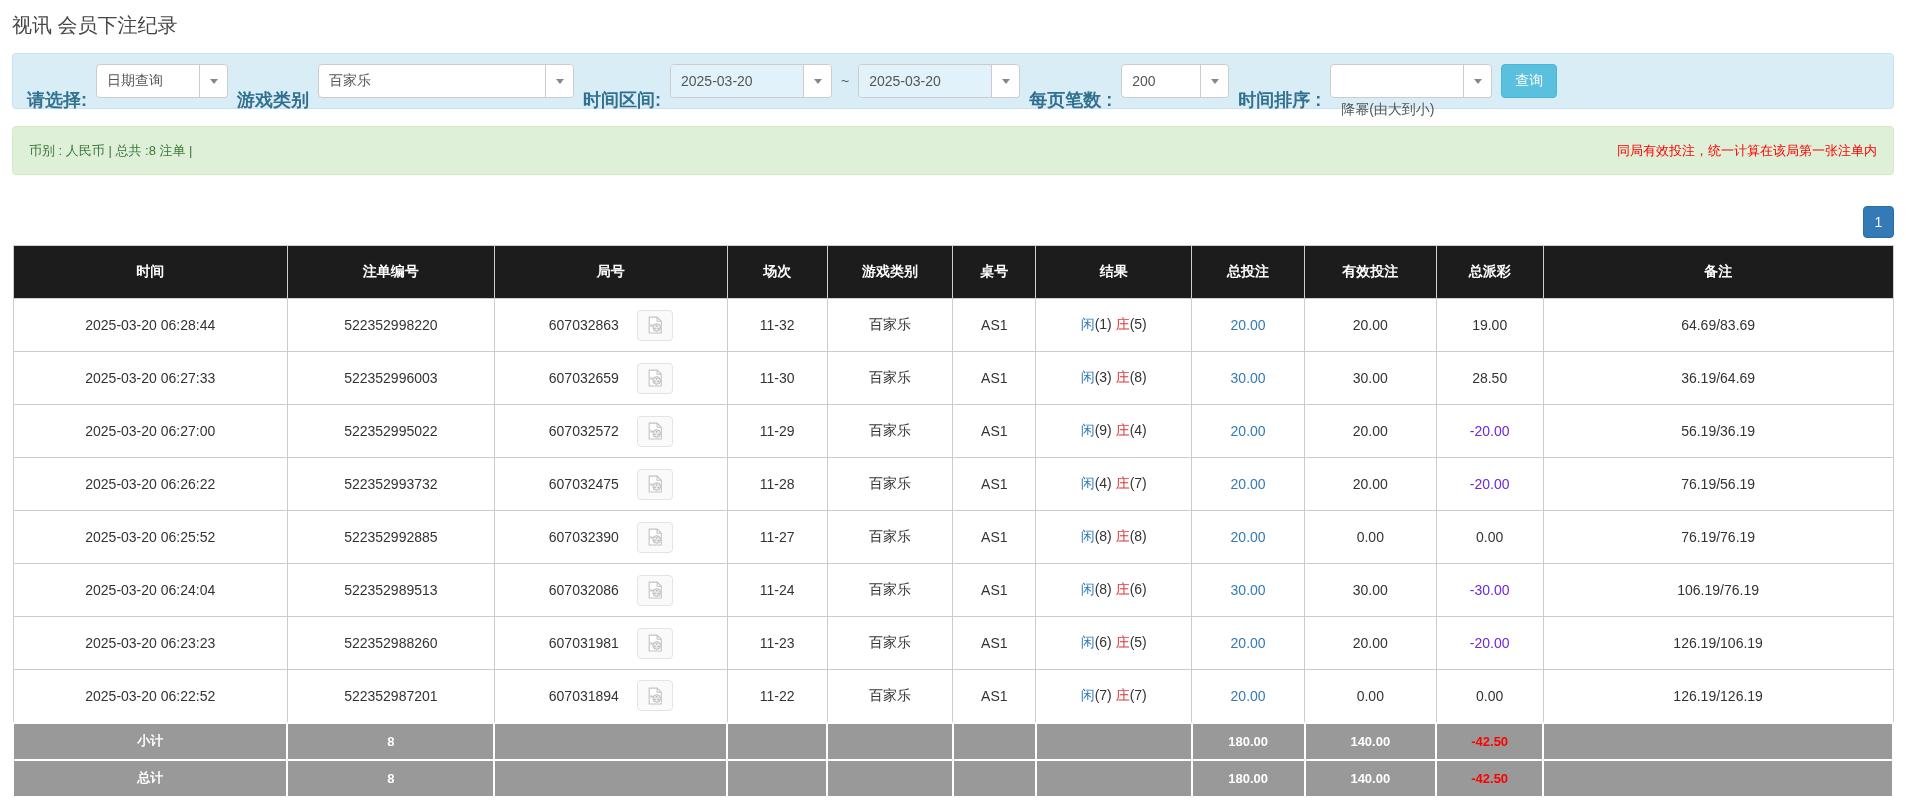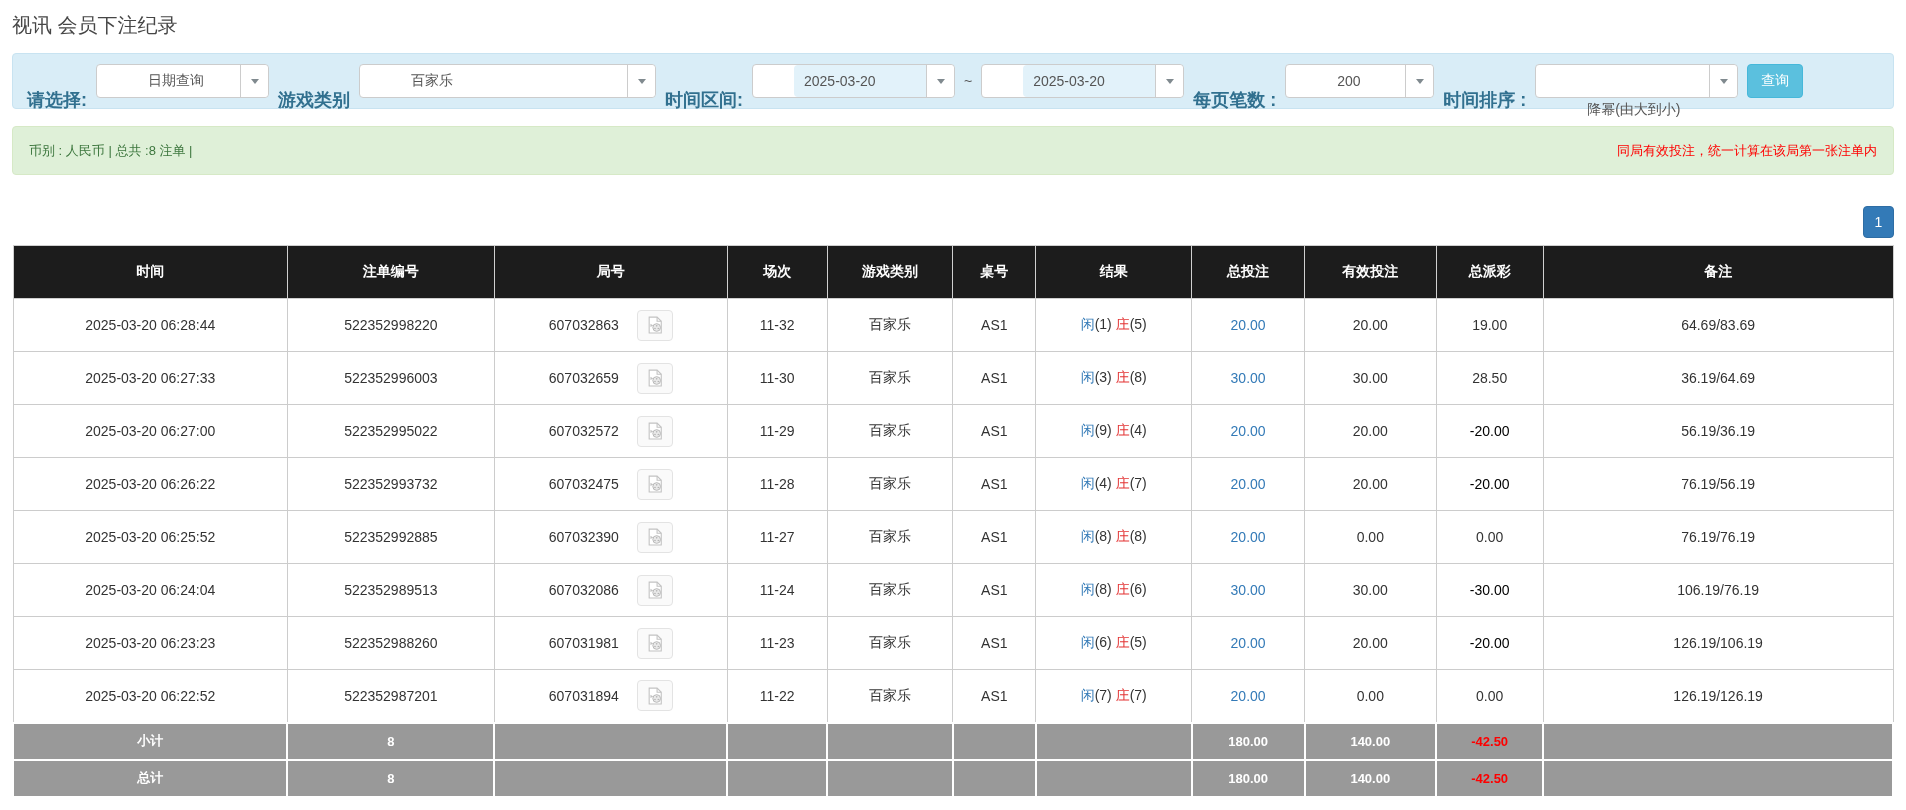--- a/index.html
+++ b/index.html
@@ -14,21 +14,21 @@
   .page-title { font-size:20px; font-weight:400; color:#464646; margin:8px 0 14px; }
 
   
   .filter-panel {
     background:#d9edf7; border:1px solid #c8e3f1; border-radius:4px;
     height:56px; display:flex; align-items:center; padding:0 14px; gap:9px;
   }
   .f-label { color:#31708f; font-weight:bold; font-size:18px; white-space:nowrap;margin-top:38px; }
   .sel {
     background:#fff; border:1px solid #ccc; border-radius:4px; height:34px;
-    display:flex; align-items:stretch; cursor:pointer;padding-left:41px;
+    display:flex; align-items:stretch; cursor:pointer;
   }
   .sel .txt { display:flex; align-items:center; padding:0 10px; font-size:14px; color:#555; }
   .sel .caret-box {
     width:28px; border-left:1px solid #ccc; display:flex;
     align-items:center; justify-content:center; background:#fff;
     border-radius:0 4px 4px 0;
   }
   .caret { width:0; height:0; border-left:4px solid transparent; border-right:4px solid transparent; border-top:5px solid #808a8f; }
   .sel.date .txt { background:#e2f2fa; border-radius:4px 0 0 4px; }
   .w-query .txt { width:102px; }
@@ -64,21 +64,21 @@
   table { width:100%; border-collapse:collapse; table-layout:fixed; }
   thead th {
     background:#1c1c1c; color:#fff; font-size:14px; font-weight:bold;
     height:53px; border:1px solid #cfcfcf; text-align:center;
   }
   tbody td {
     background:#fff; border:1px solid #ccc; height:53px;
     text-align:center; font-size:14px; color:#333;
   }
   .blue { color:#337ab7; }
-  .red  { color:#000000; }
+  .red  { color:#6d28d9; }
   .result-player { color:#337ab7; }
   .result-banker { color:#e33434; }
   .round-cell-inner { display:inline-flex; align-items:center; gap:18px; }
   .video-btn {
     display:inline-flex; align-items:center; justify-content:center;
     width:36px; height:31px; background:#fafafa; border:1px solid #e3e3e3;
     border-radius:4px; cursor:pointer; padding:0;
   }
   tfoot td {
     background:#999; color:#fff; font-weight:bold; font-size:13px;

